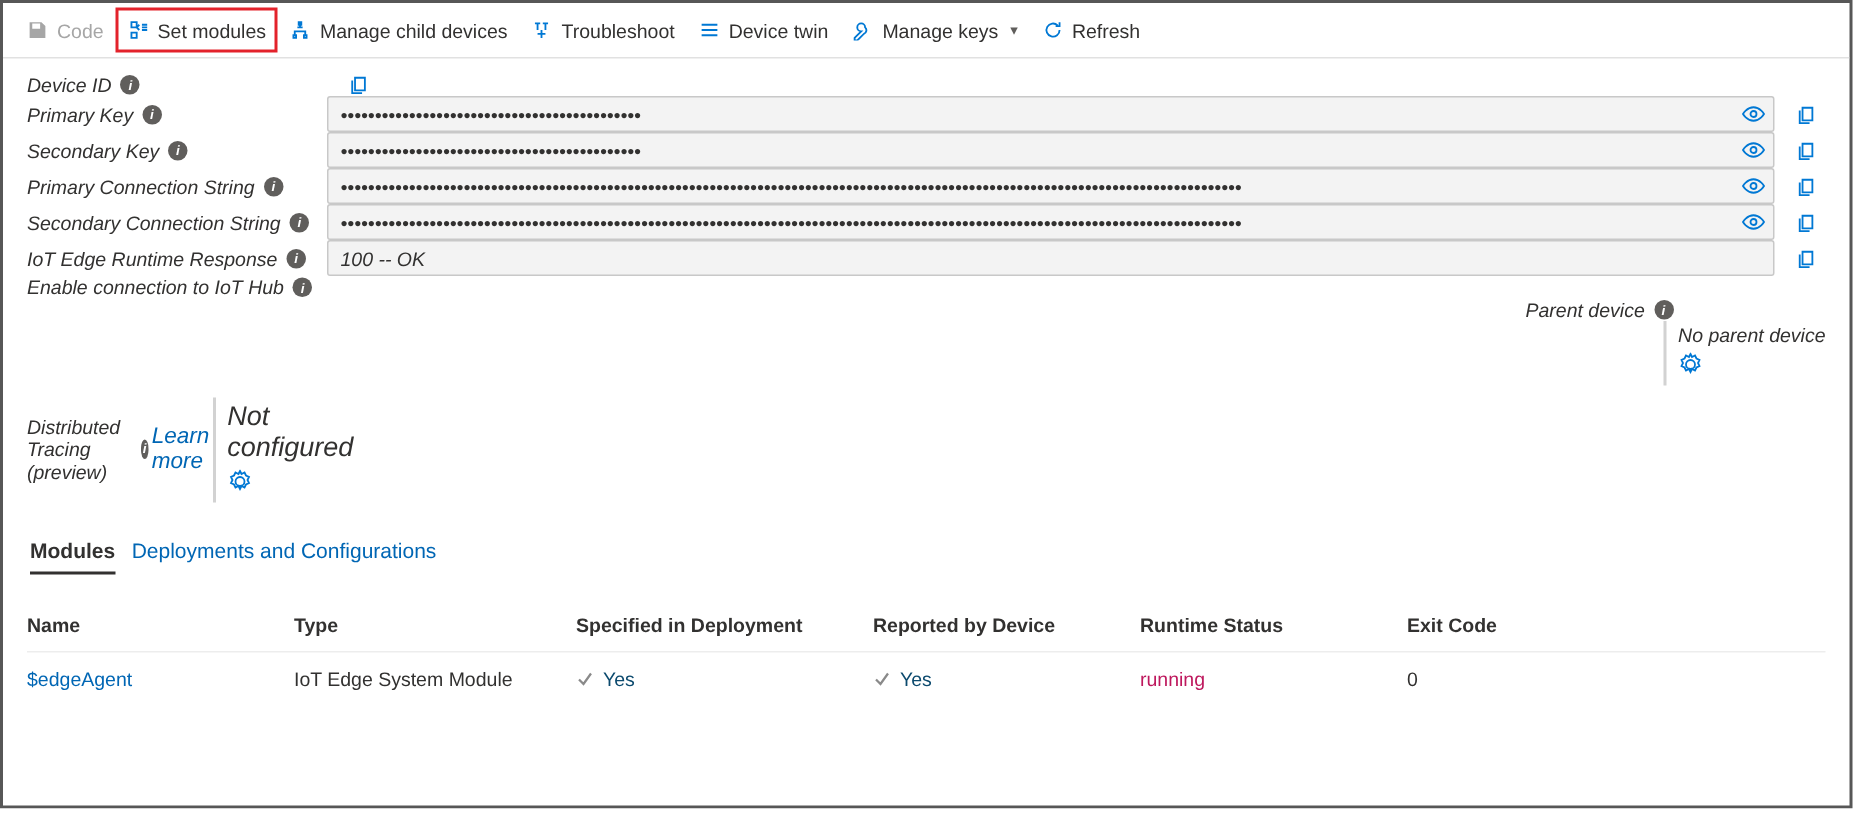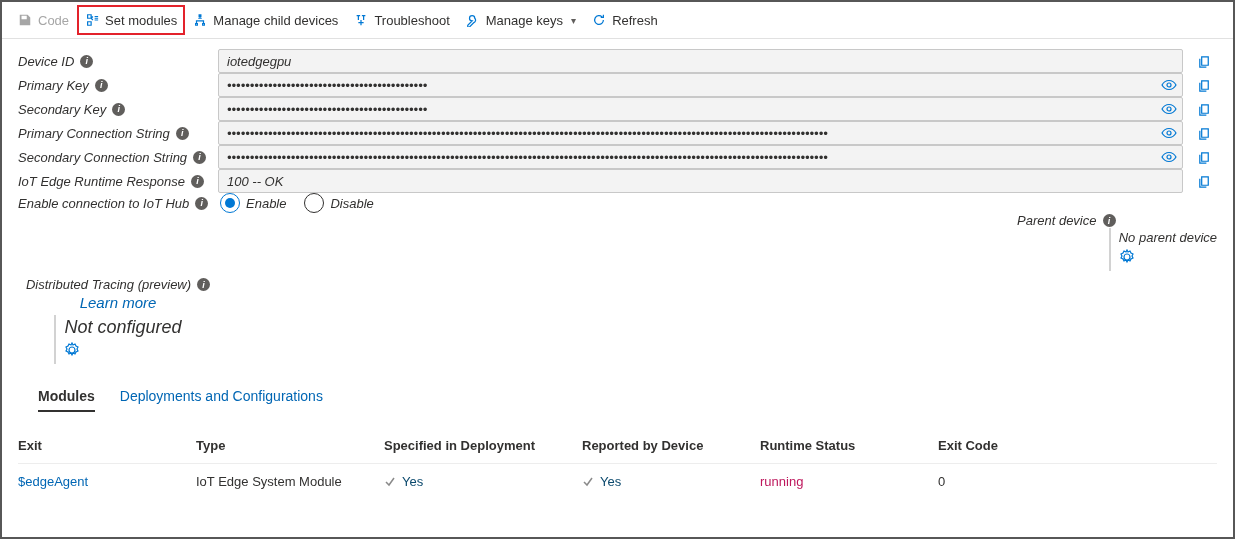--- a/index.html
+++ b/index.html
@@ -110,25 +110,25 @@
   .radio-outer.sel { border-color:#0078d4; }
   .radio-inner { width:10px; height:10px; border-radius:50%; background:#0078d4; }
   .parent-box {
     border-left: 2px solid #d2d2d2; padding: 2px 0 6px 8px;
     display:flex; flex-direction:column; gap:4px;
   }
   .gear { color:#0078d4; width:16px;height:16px;}
   .learn-link { color:#0066b4; text-decoration:none; cursor:pointer; font-size:15px;}
   .not-conf { color:#323130; font-size:18px;}
   .dist-block { margin-top:6px; }
-  .dist-left { display:flex; flex-direction:column; gap:2px;}
+  .dist-left { display:flex; gap:2px;}
   .dist-left .parent-box { margin-top:2px;}
   
   .tabs {
-    display:flex; gap:25px; margin-top:18px; margin-left:20px;
+    display:flex; gap:11px; margin-top:18px; margin-left:2px;
     border-bottom: none;
   }
   .tab {
     padding: 6px 0;
     font-size: 14px;
     cursor:pointer;
   }
   .tab.active {
     color:#323130; font-weight:600;
     border-bottom: 2px solid #323130;
@@ -191,20 +191,28 @@
 
     <div class="tb-item">
       <span class="ticon">
         <svg viewBox="0 0 16 16" width="14" height="14">
             <path fill="none" stroke="currentColor" stroke-width="1.4" d="M5 3v5M11 3v5M5 11h6M8 8v6M3 3h4M9 3h4"></path>
           </svg>
       </span>
       <span>Troubleshoot</span>
     </div>
 
+    <div class="tb-item">
+      <span class="ticon">
+        <svg viewBox="0 0 16 16" width="14" height="14">
+            <path fill="none" stroke="currentColor" stroke-width="1.6" d="M2 4h12M2 8h12M2 12h12"></path>
+          </svg>
+      </span>
+      <span>Device twin</span>
+    </div>
 
     <div class="tb-item">
       <span class="ticon">
         <svg viewBox="0 0 16 16" width="14" height="14">
             <path fill="none" stroke="currentColor" stroke-width="1.4" d="M10 6a3 3 0 1 0-3 3l-5 5v2h2l5-5a3 3 0 0 0 1-5z"></path>
           </svg>
       </span>
       <span>Manage keys</span>
       <span class="chev">▾</span>
     </div>
@@ -218,25 +226,20 @@
       <span>Refresh</span>
     </div>
   </div>
 
   <div class="content">
 
     <div class="form-row">
       <div class="form-label">
         <span>Device ID</span>
         <span class="info-dot">i</span>
-      </div>
-      <div class="field-wrap">
-        <div class="field">
-            <span>iotedgegpu</span>
-          </div>
       </div>
       <div class="copy-btn">
         <svg viewBox="0 0 16 16" width="15" height="15">
             <path fill="none" stroke="currentColor" stroke-width="1.3" d="M5 3h7v9H5zM3 5v9h7"></path>
           </svg>
       </div>
     </div>
 
     <div class="form-row">
       <div class="form-label">
@@ -344,32 +347,20 @@
         <svg viewBox="0 0 16 16" width="15" height="15">
             <path fill="none" stroke="currentColor" stroke-width="1.3" d="M5 3h7v9H5zM3 5v9h7"></path>
           </svg>
       </div>
     </div>
 
     <div class="form-row">
       <div class="form-label">
         <span>Enable connection to IoT Hub</span>
         <span class="info-dot">i</span>
-      </div>
-      <div class="radio-row">
-        <div class="radio">
-          <span class="radio-outer sel">
-              <span class="radio-inner"></span>
-            </span>
-          <span>Enable</span>
-        </div>
-        <div class="radio">
-          <span class="radio-outer"></span>
-          <span>Disable</span>
-        </div>
       </div>
     </div>
 
     <div class="form-row" style="align-items:flex-end;flex-direction:column;">
       <div class="form-label">
         <span>Parent device</span>
         <span class="info-dot">i</span>
       </div>
       <div class="parent-box">
         <span>No parent device</span>
@@ -400,21 +391,21 @@
     </div>
 
     <div class="tabs">
       <div class="tab active">Modules</div>
       <div class="tab inactive">Deployments and Configurations</div>
     </div>
 
     <table class="mods">
       <thead>
         <tr>
-          <th style="width:170px;">Exit</th>
+          <th style="width:170px;">Name</th>
           <th style="width:180px;">Type</th>
           <th style="width:190px;">Specified in Deployment</th>
           <th style="width:170px;">Reported by Device</th>
           <th style="width:170px;">Runtime Status</th>
           <th>Exit Code</th>
         </tr>
       </thead>
       <tbody>
         <tr>
           <td><span class="mod-link">$edgeAgent</span></td>

